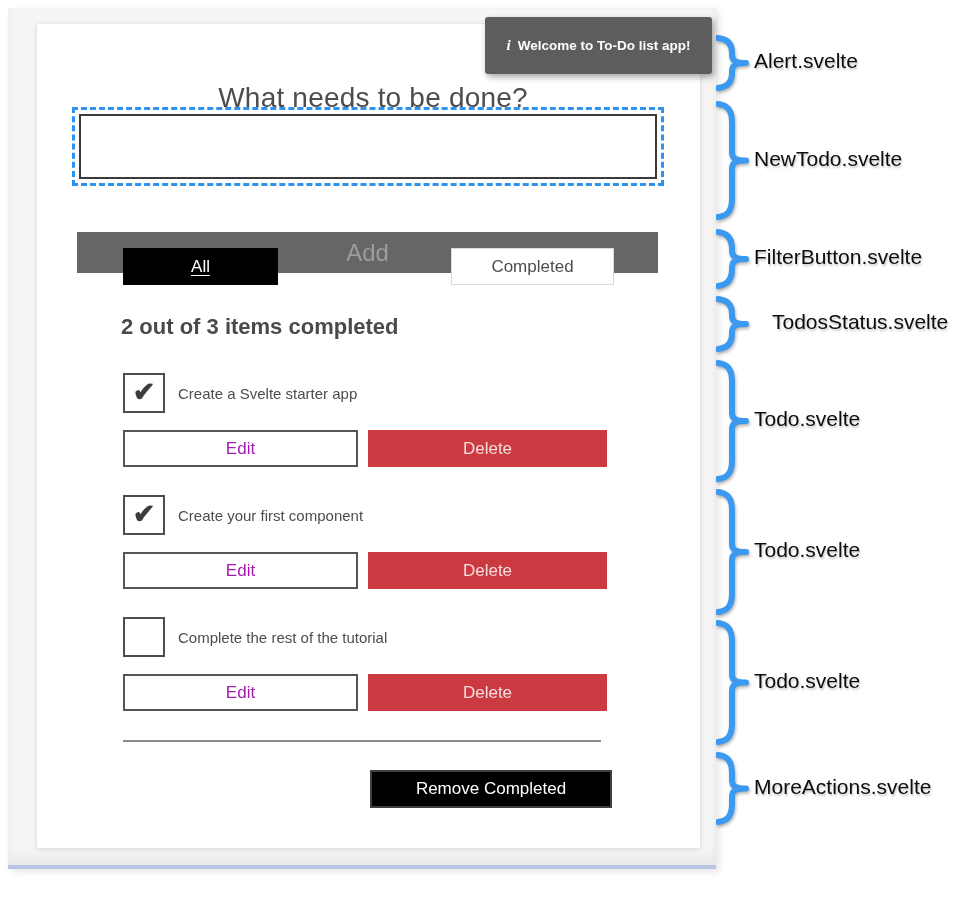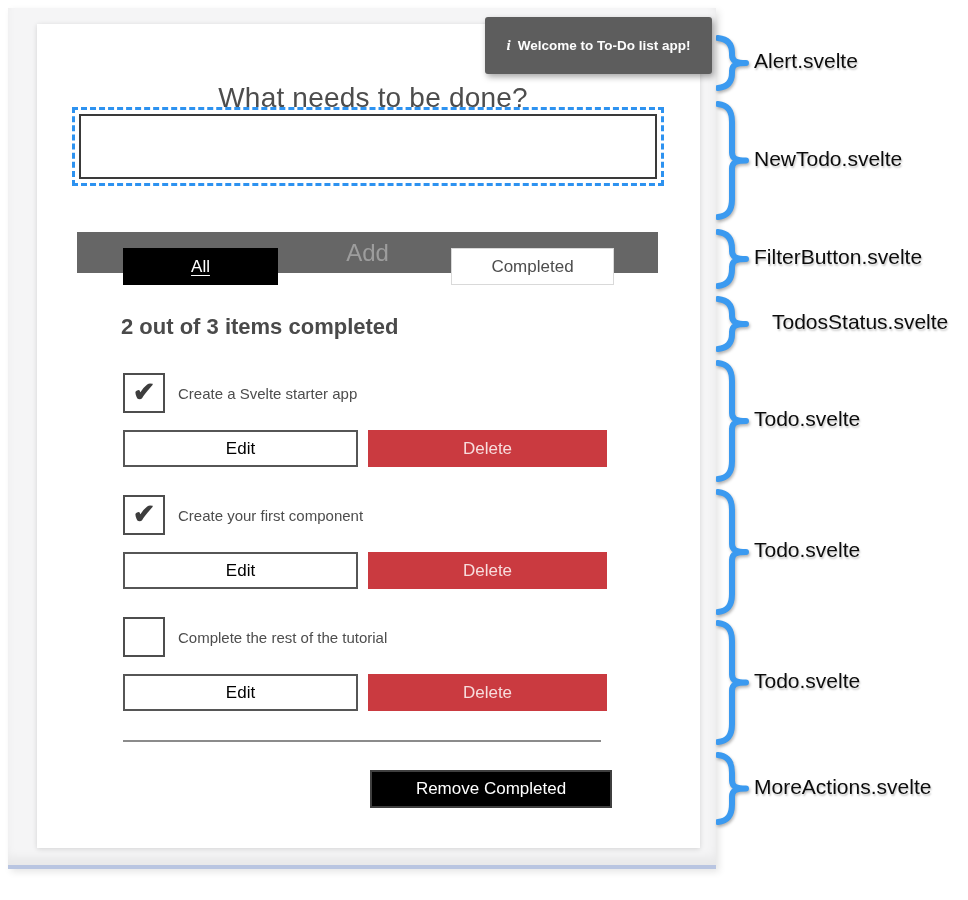--- a/index.html
+++ b/index.html
@@ -175,21 +175,21 @@
     top: 57px;
     height: 37px;
     font-size: 17px;
     font-family: "Liberation Sans", sans-serif;
     cursor: pointer;
   }
   .edit-btn {
     left: 0; width: 235px;
     background: #ffffff;
     border: 2px solid #565656;
-    color: #000000;
+    color: #a21caf;
   }
   .delete-btn {
     left: 245px; width: 239px;
     background: var(--danger-red, #ca3a40);
     border: 1px solid var(--danger-red, #ca3a40);
     color: #f7dcdc;
   }
 
   .divider {
     position: absolute;

